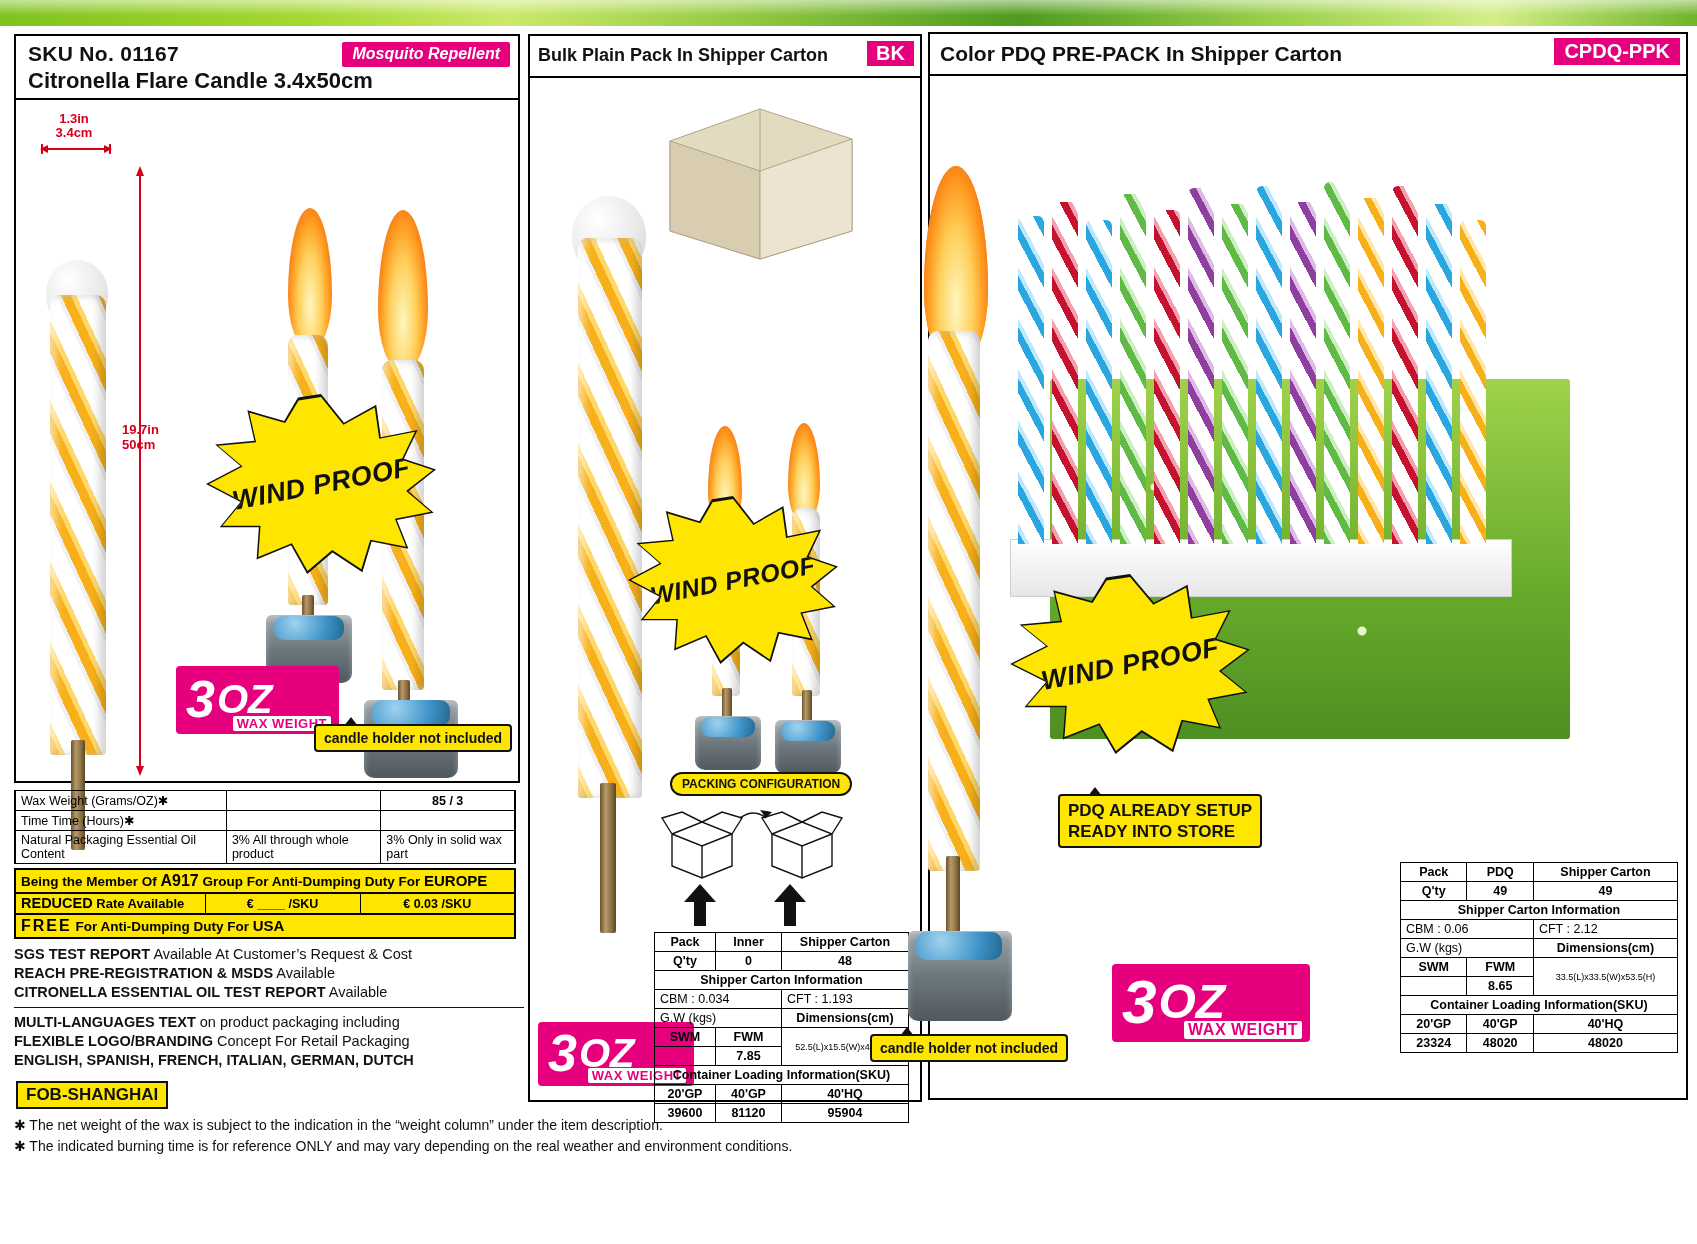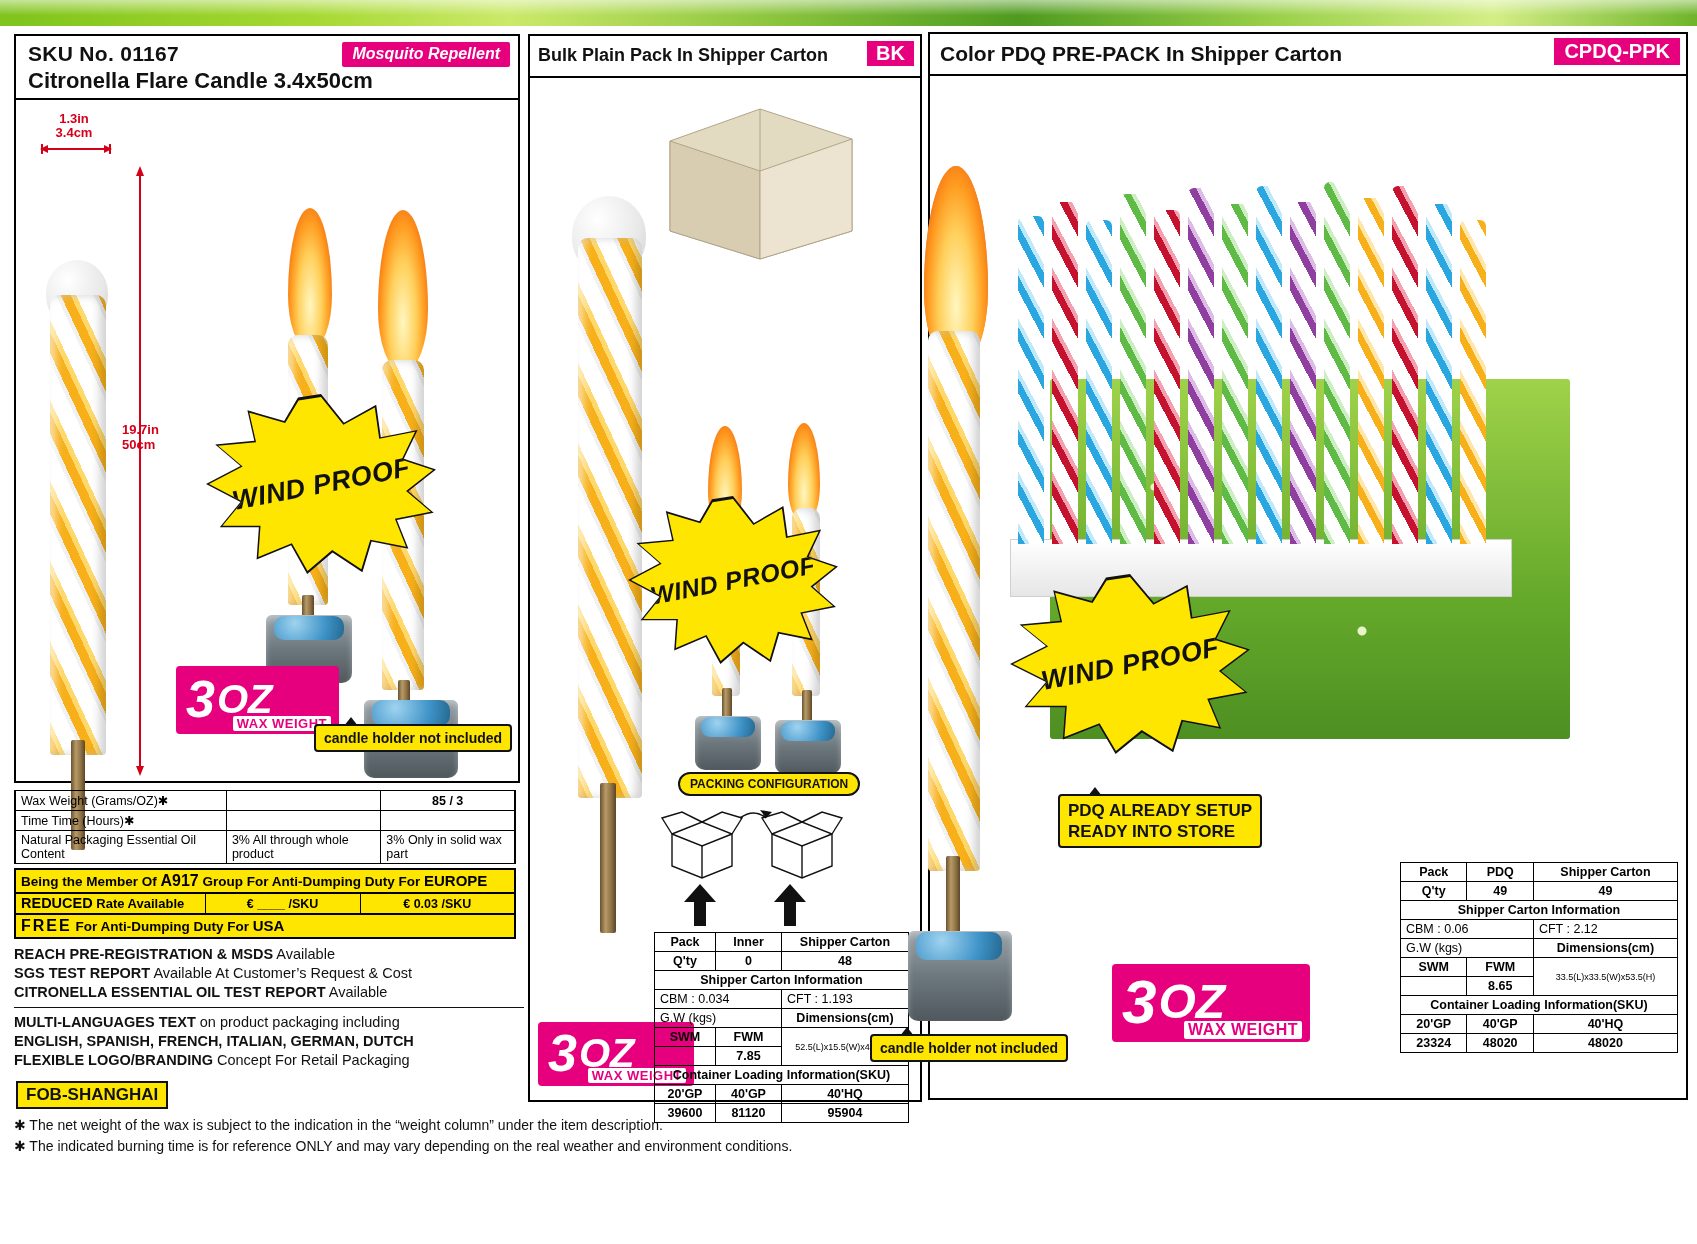--- a/index.html
+++ b/index.html
@@ -233,26 +233,26 @@
     <tr class="yellowrow">
       <td colspan="3" style="border:2px solid #000;font-size:13.5px;">
         <span style="font-size:16px;letter-spacing:2px;">FREE</span><span> For Anti-Dumping Duty For </span><span style="font-size:15px;">USA</span>
       </td>
     </tr>
   </tbody>
     </table>
 </div>
 
 <div class="notes">
+  <div><span>SGS TEST REPORT</span><span style="font-weight:normal;"> Available At Customer’s Request &amp; Cost</span></div>
   <div><span>REACH PRE-REGISTRATION &amp; MSDS</span><span style="font-weight:normal;"> Available</span></div>
-  <div><span>SGS TEST REPORT</span><span style="font-weight:normal;"> Available At Customer’s Request &amp; Cost</span></div>
   <div><span>CITRONELLA ESSENTIAL OIL TEST REPORT</span><span style="font-weight:normal;"> Available</span></div>
   <div style="border-top:1px solid #111;margin-top:5px;padding-top:5px;"><span>MULTI-LANGUAGES TEXT</span><span style="font-weight:normal;"> on product packaging including</span></div>
+  <div><span>FLEXIBLE LOGO/BRANDING</span><span style="font-weight:normal;"> Concept For Retail Packaging</span></div>
   <div><span>ENGLISH, SPANISH, FRENCH, ITALIAN, GERMAN, DUTCH</span></div>
-  <div><span>FLEXIBLE LOGO/BRANDING</span><span style="font-weight:normal;"> Concept For Retail Packaging</span></div>
 </div>
 
 <div class="fob">FOB-SHANGHAI</div>
 
 <div class="footnotes">
   <div>✱ The net weight of the wax is subject to the indication in the “weight column” under the item description.</div>
   <div>✱ The indicated burning time is for reference ONLY and may vary depending on the real weather and environment conditions.</div>
 </div>
 
 <div class="panel" id="panel2">
@@ -289,21 +289,21 @@
     <div class="pebbles" style="left:251px;top:643px;width:54px;height:20px;border-radius:9px;"></div>
   </div>
 
   <div class="starwrap" style="left:98px;top:460px;width:210px;height:168px;">
     <div class="outline"></div>
     <div class="inner">
         <span style="font-size:25px;">WIND PROOF</span>
       </div>
   </div>
 
-  <div class="packhdr" style="left:140px;top:736px;margin-left:8px;">PACKING CONFIGURATION</div>
+  <div class="packhdr" style="left:140px;top:736px;">PACKING CONFIGURATION</div>
   <svg style="position:absolute;left:130px;top:768px;width:190px;height:80px;" viewBox="0 0 190 80">
     <g fill="none" stroke="#111" stroke-width="1.4">
       <polygon points="12,30 42,18 72,30 72,62 42,74 12,62"></polygon>
       <polyline points="12,30 42,42 72,30"></polyline>
         <line x1="42" y1="42" x2="42" y2="74"></line>
       <polyline points="12,30 2,14 22,8 42,18"></polyline>
         <polyline points="72,30 82,14 62,8 42,18"></polyline>
       <polygon points="112,30 142,18 172,30 172,62 142,74 112,62"></polygon>
       <polyline points="112,30 142,42 172,30"></polyline>
         <line x1="142" y1="42" x2="142" y2="74"></line>

